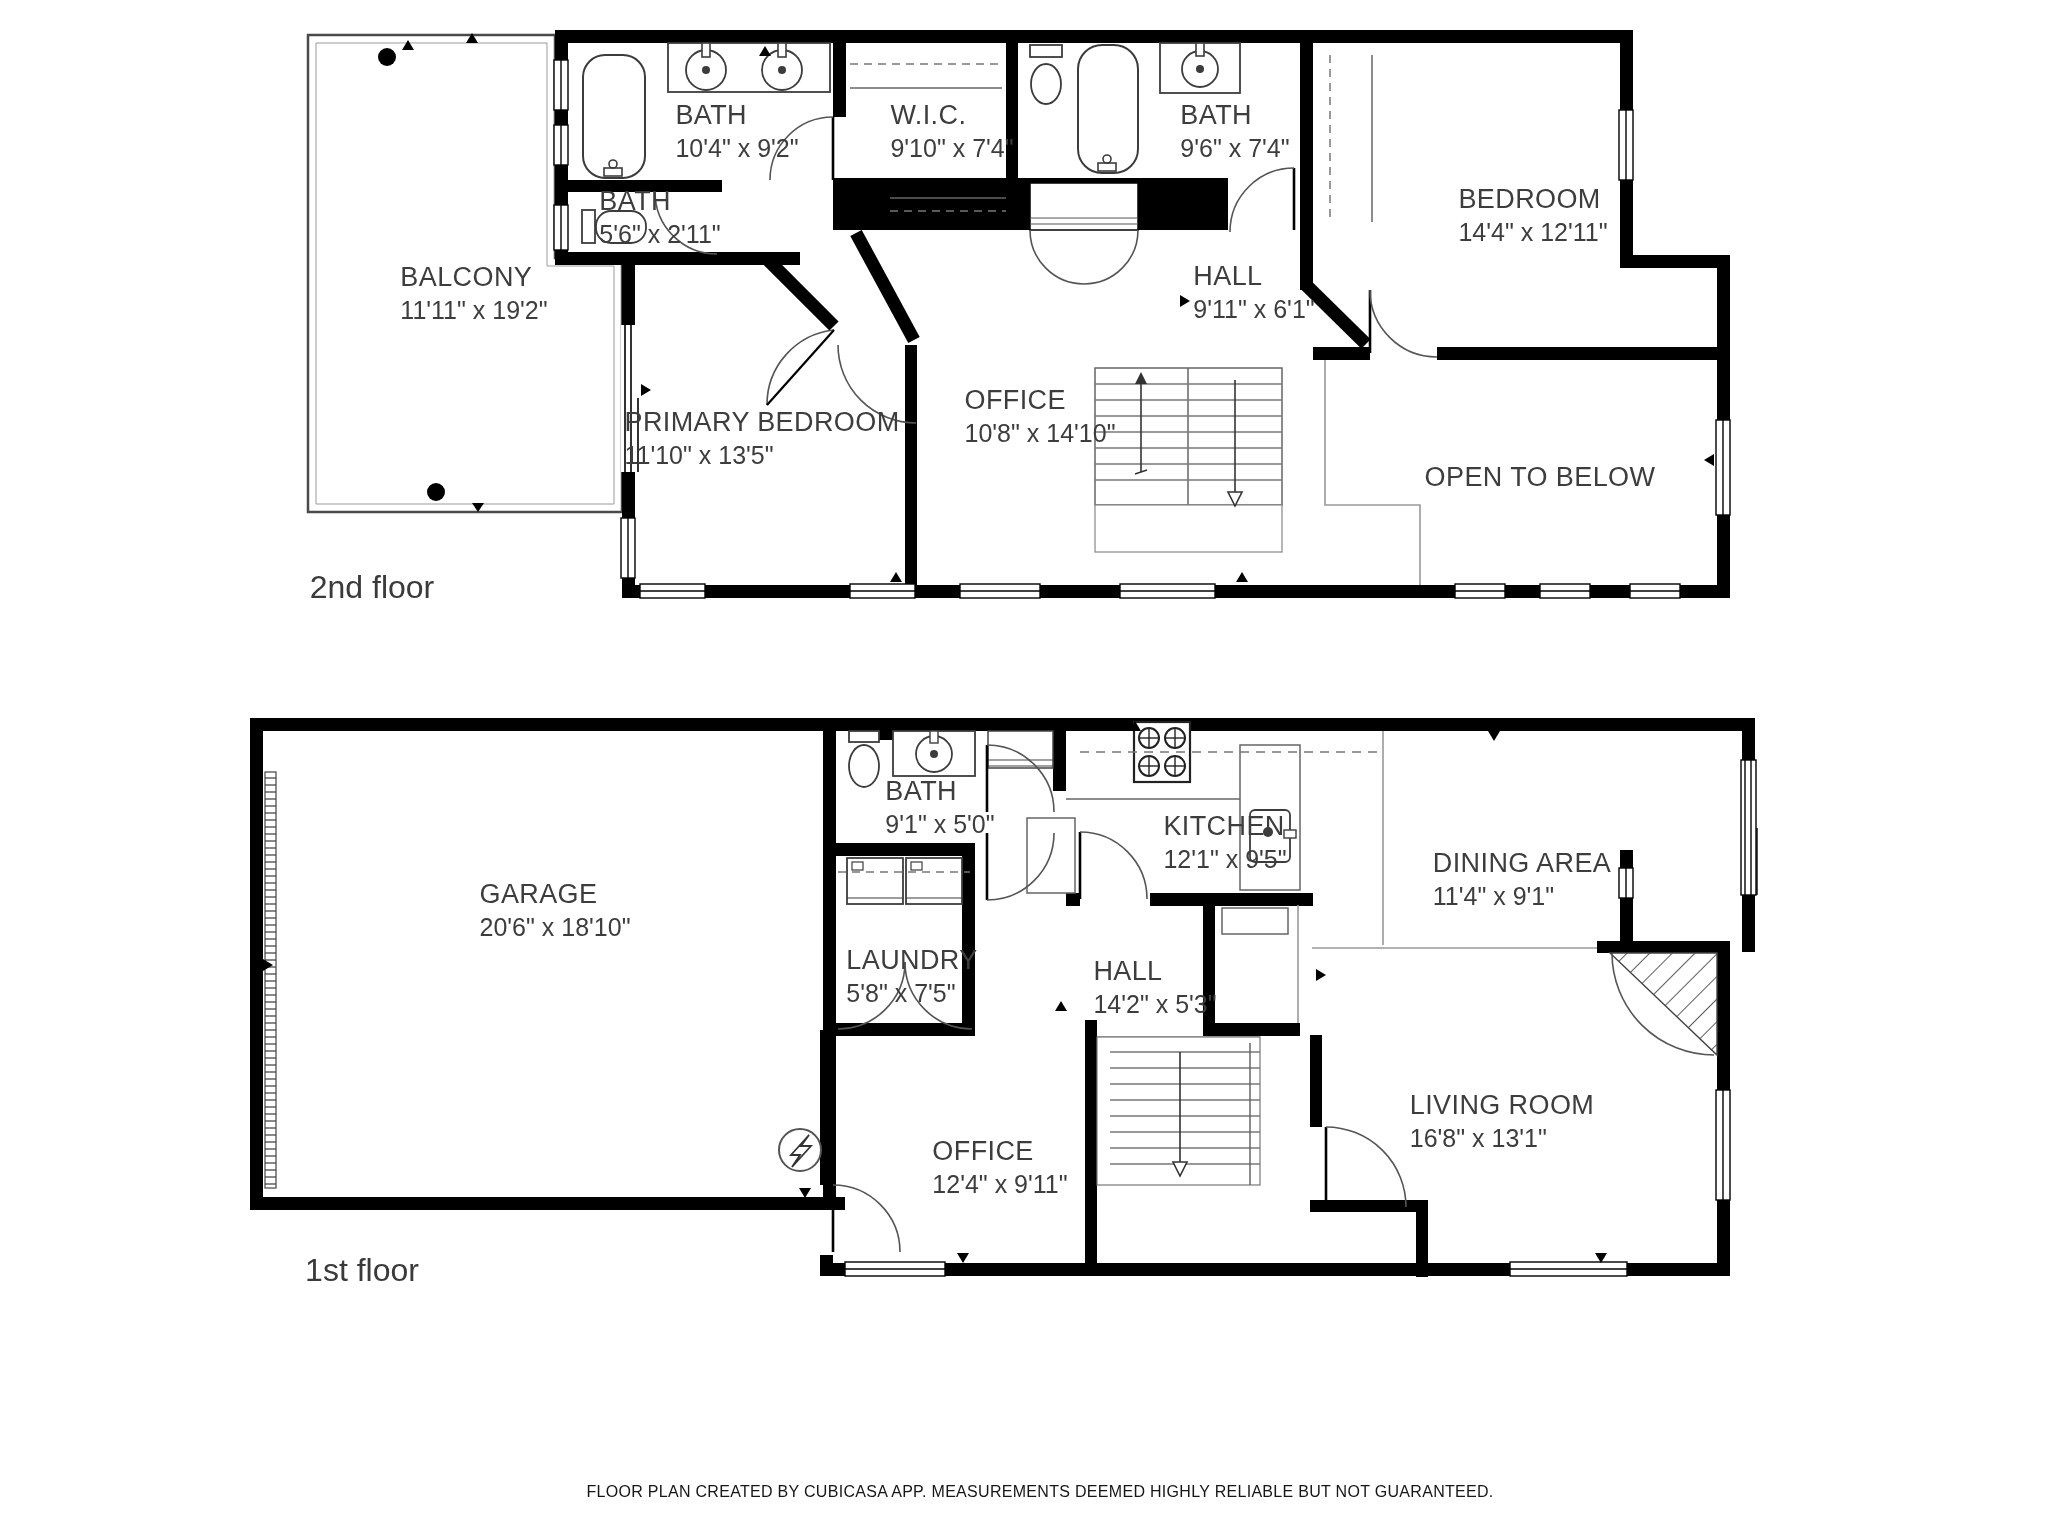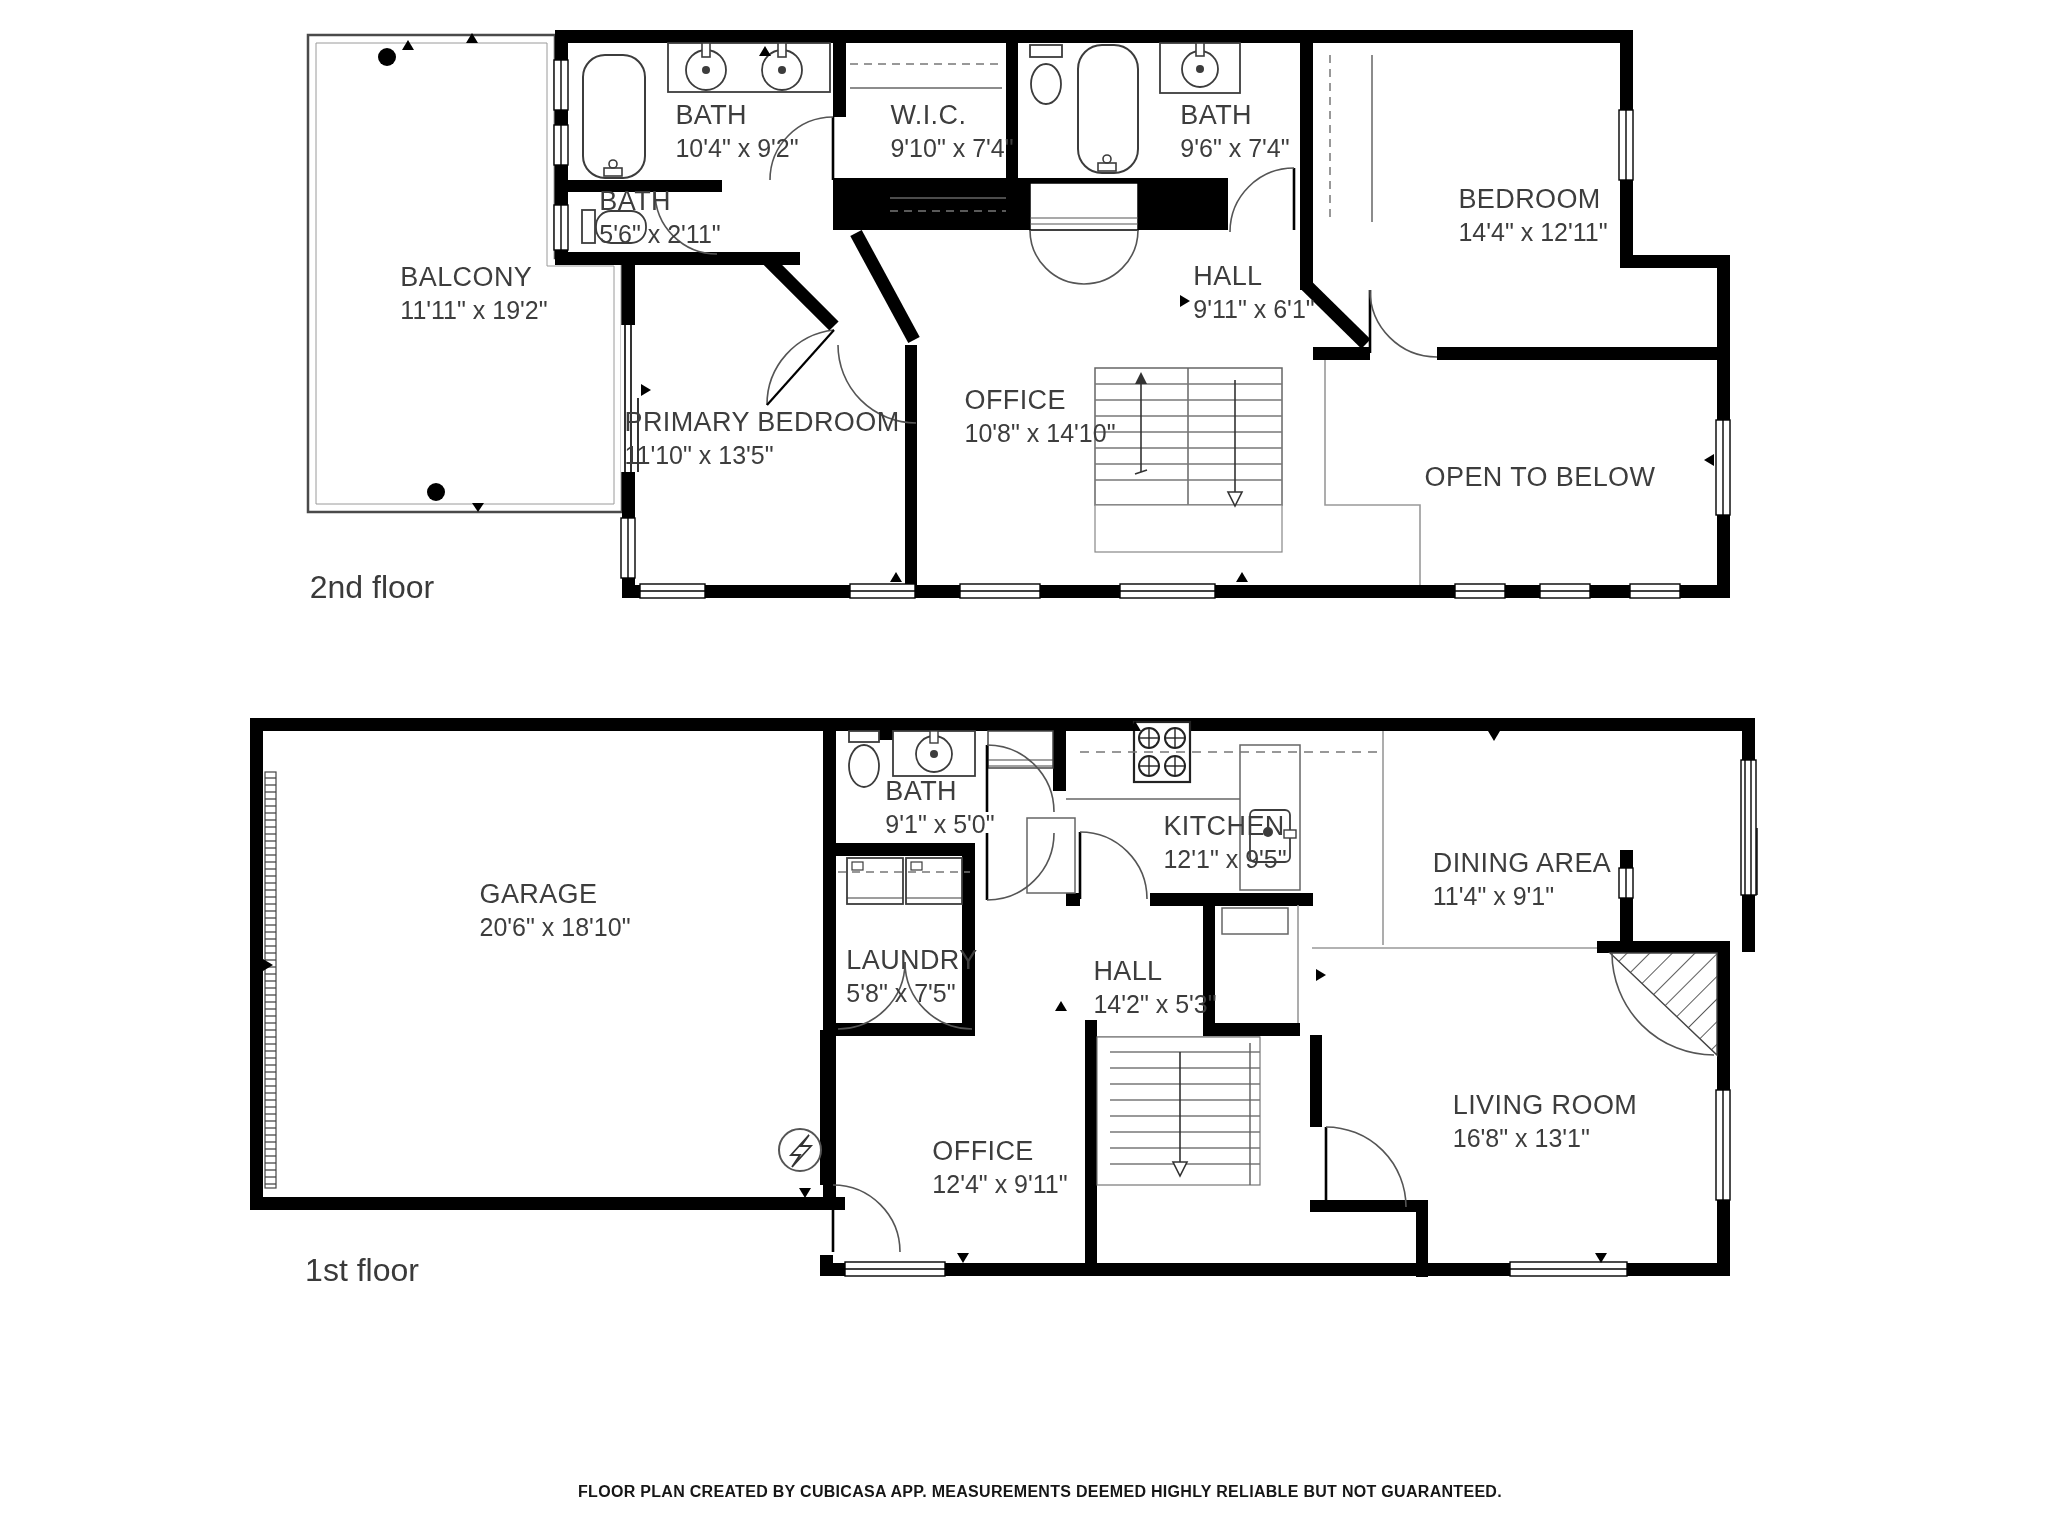--- a/index.html
+++ b/index.html
@@ -5,21 +5,21 @@
   html,body{margin:0;padding:0;background:#fff;}
   .canvas{position:relative;width:2048px;height:1536px;background:#ffffff;
           font-family:"Liberation Sans",sans-serif;overflow:hidden;}
   .canvas svg{position:absolute;left:0;top:0;}
   .room-label{position:absolute;transform:translate(-50%,-50%);
               color:#3d3d3d;white-space:nowrap;line-height:1.18;z-index:5;}
   .rname{display:block;font-size:27px;letter-spacing:.4px;}
   .rdims{display:block;font-size:25px;margin-top:2px;}
   .floor-label{position:absolute;transform:translate(-50%,-50%);font-size:32px;color:#3a3a3a;z-index:5;}
   .footer{position:absolute;transform:translate(-50%,-50%);font-size:16px;color:#161616;
-          letter-spacing:.3px;white-space:nowrap;z-index:5;font-weight:bold;}
+          letter-spacing:.3px;white-space:nowrap;z-index:5;}
 </style>
 </head>
 <body>
 
 <div class="canvas">
 
 <svg width="2048" height="1536" viewBox="0 0 2048 1536">
   <defs>
     <pattern id="hatch" patternUnits="userSpaceOnUse" width="16" height="16" patternTransform="rotate(45)">
       <rect width="16" height="16" fill="#ffffff"></rect>
@@ -429,21 +429,21 @@
     <span class="rdims">5'8" x 7'5"</span>
   </div>
   <div class="room-label" style="left:1155px;top:988px">
     <span class="rname">HALL</span>
     <span class="rdims">14'2" x 5'3"</span>
   </div>
   <div class="room-label" style="left:1000px;top:1168px">
     <span class="rname">OFFICE</span>
     <span class="rdims">12'4" x 9'11"</span>
   </div>
-  <div class="room-label" style="left:1545px;top:1122px">
+  <div class="room-label" style="left:1502px;top:1122px">
     <span class="rname">LIVING ROOM</span>
     <span class="rdims">16'8" x 13'1"</span>
   </div>
 
   <div class="floor-label" style="left:372px;top:587px">2nd floor</div>
   <div class="floor-label" style="left:362px;top:1270px">1st floor</div>
   <div class="footer" style="left:1040px;top:1492px">FLOOR PLAN CREATED BY CUBICASA APP. MEASUREMENTS DEEMED HIGHLY RELIABLE BUT NOT GUARANTEED.</div>
 </div>
 
 </div>

